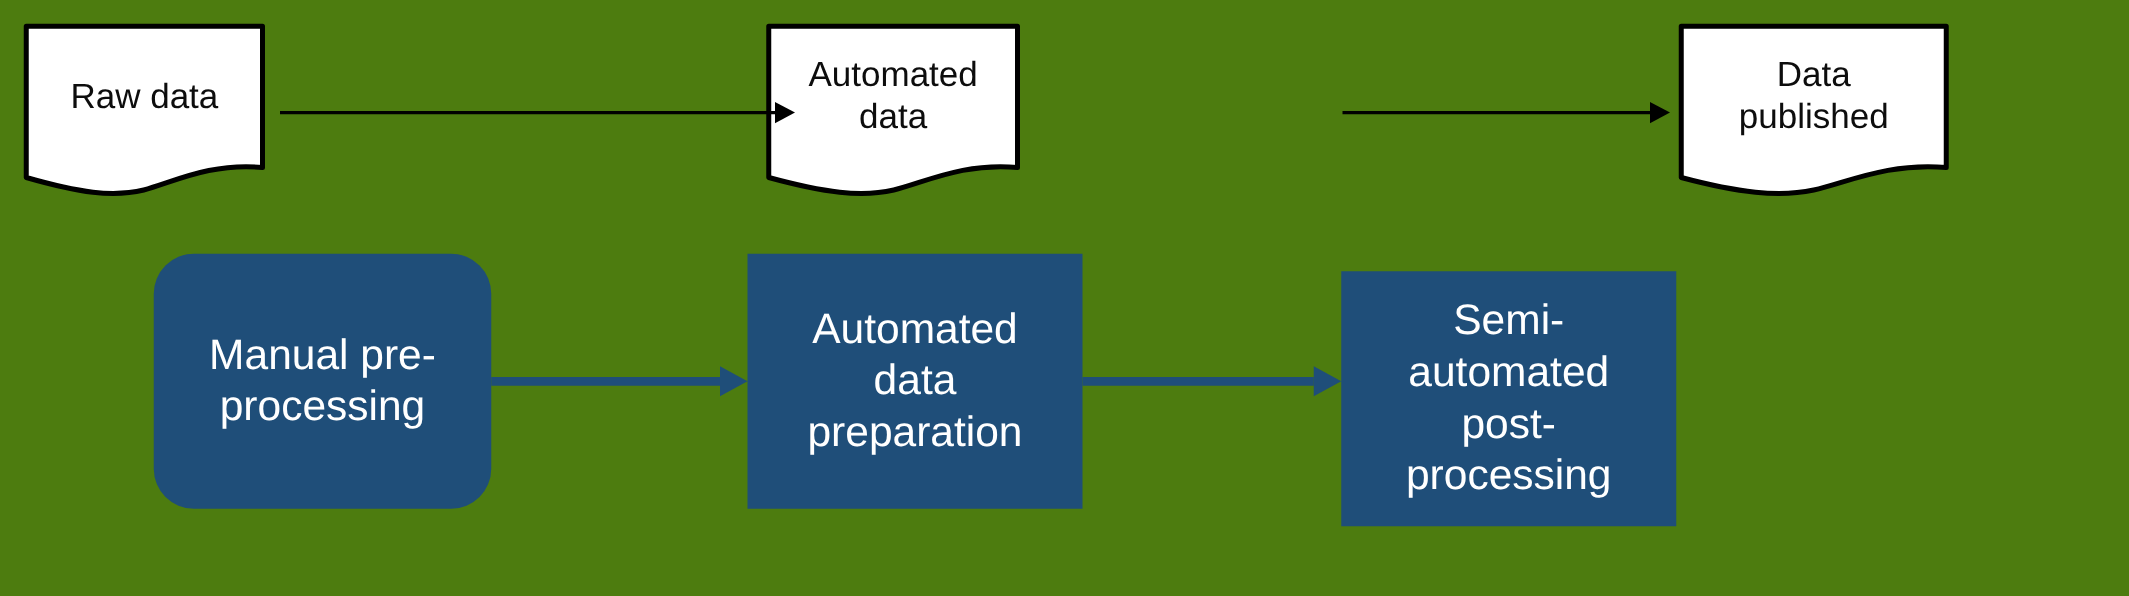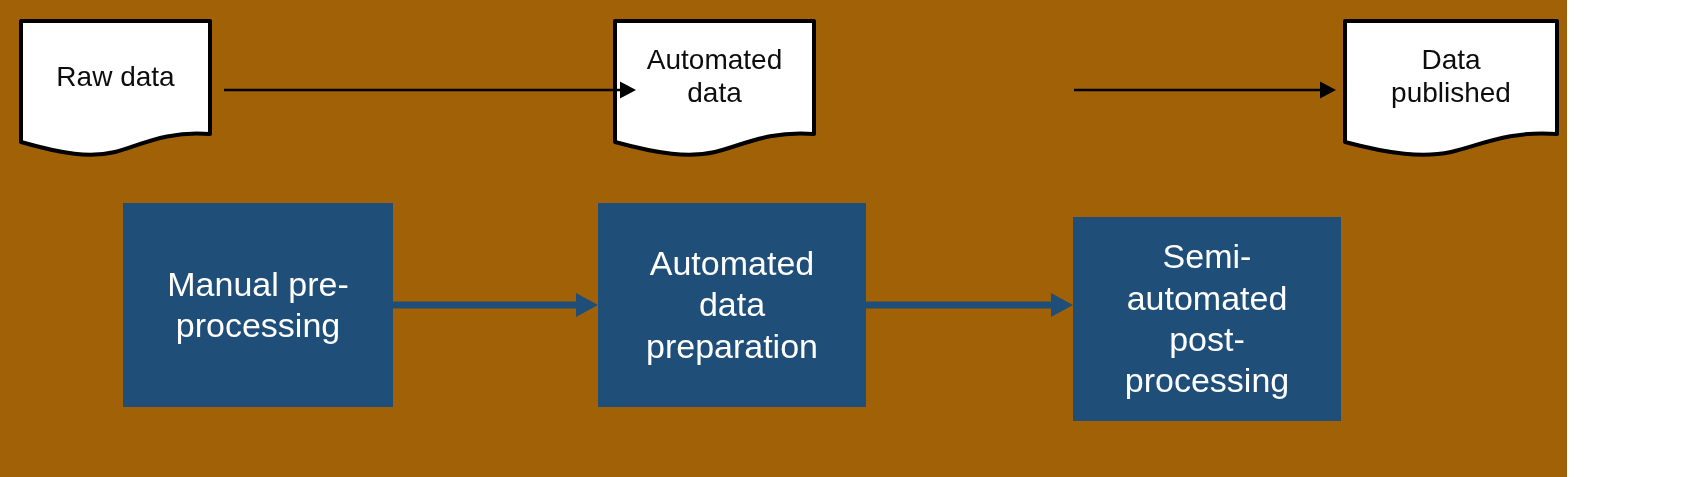--- a/index.html
+++ b/index.html
@@ -5,23 +5,23 @@
   html, body {
     margin: 0;
     padding: 0;
     background: #ffffff;
   }
   body {
     font-family: "Liberation Sans", sans-serif;
   }
   #canvas {
     position: relative;
-    width: 1567px;
+    width: 1703px;
     height: 477px;
-    background: #a16207;
+    background: #4d7c0f;
     overflow: hidden;
   }
 
   
   .doc {
     position: absolute;
     box-sizing: border-box;
   }
   .doc svg {
     position: absolute;
@@ -111,21 +111,21 @@
     </svg>
   </div>
 
   <div class="arrow" style="left:1074px; top:78px; width:262px; height:24px;">
     <svg width="262" height="24" viewBox="0 0 262 24">
       <line x1="0" y1="12" x2="246" y2="12" stroke="#000000" stroke-width="2.6"></line>
       <polygon points="246,3.5 262,12 246,20.5" fill="#000000"></polygon>
     </svg>
   </div>
 
-  <div class="procbox" style="left:123px; top:203px; width:270px; height:204px; background:#1F4E79;">
+  <div class="procbox" style="left:123px; top:203px; width:270px; height:204px; background:#1F4E79;border-radius:32px;">
     <span>Manual pre-
 processing</span>
   </div>
 
   <div class="procbox" style="left:598px; top:203px; width:268px; height:204px; background:#1F4E79;">
     <span>Automated
 data
 preparation</span>
   </div>
 

